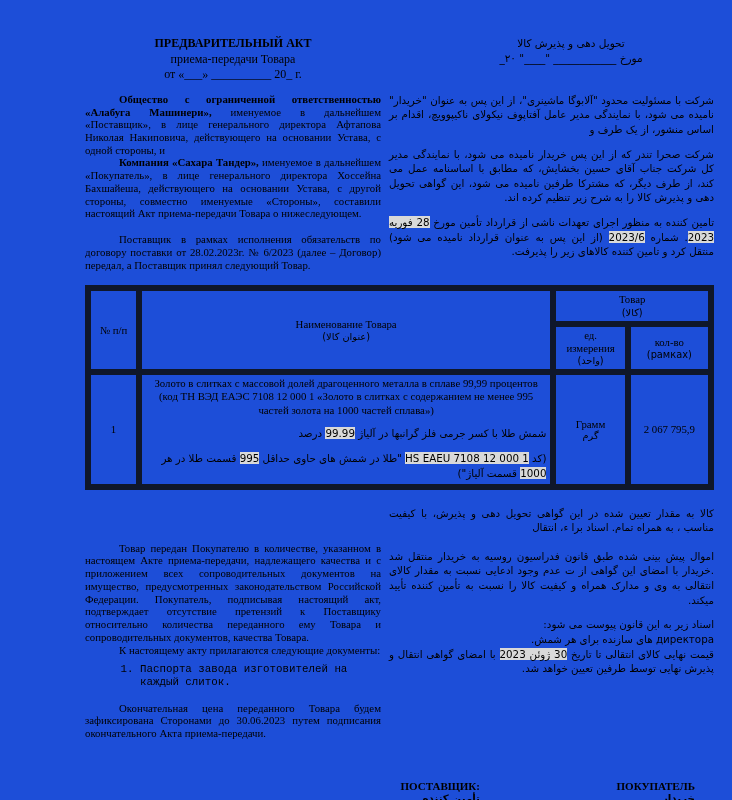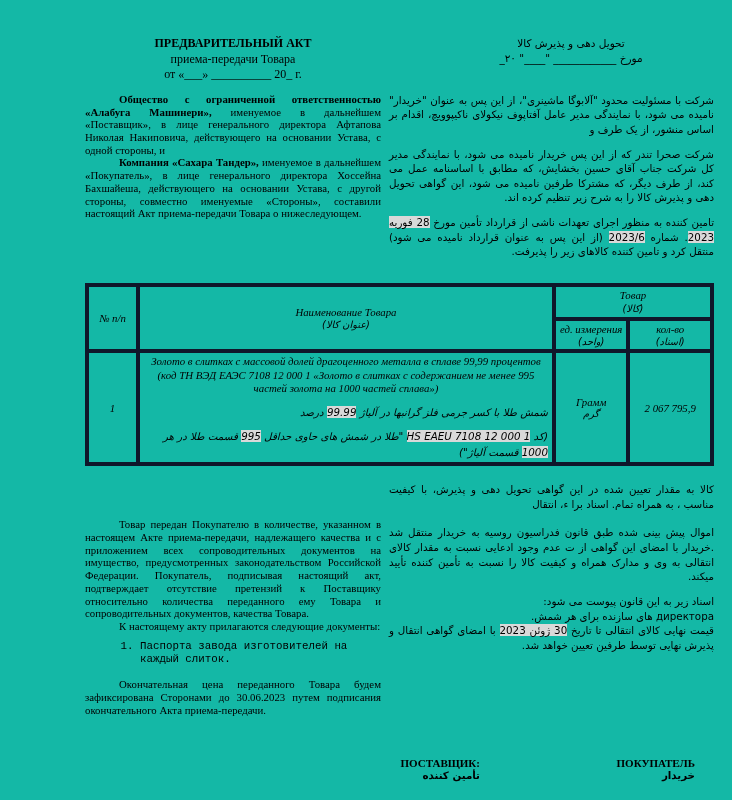--- a/index.html
+++ b/index.html
@@ -1,19 +1,19 @@
 <!DOCTYPE html>
 <html><head>
 <meta charset="utf-8">
 <style>
   html,body{margin:0;padding:0;background:#ffffff;}
   .page{
     position:relative;
     width:732px;height:800px;
-    background:#14b8a6;
+    background:#1d4ed8;
     font-family:"Liberation Serif", serif;
     color:#000;
     overflow:hidden;
   }
   .content{padding:36px 18px 0 85px;}
   
   .hdr-row{display:flex;}
   .hdr{text-align:center;}
   .hdr-ru{width:296px;font-size:12px;line-height:1.3;}
   .hdr-ru .t{font-weight:bold;}
@@ -22,21 +22,21 @@
   .cols{display:flex;margin-top:10px;}
   .col-ru{width:296px;font-size:10.8px;line-height:1.18;text-align:justify;}
   .col-ru p{margin:0;text-indent:34px;}
   .col-ru p.sp{margin-top:13px;}
   .col-fa{width:325px;margin-left:8px;font-family:"DejaVu Sans",sans-serif;font-size:10.3px;line-height:1.42;text-align:justify;}
   .col-fa p{margin:0 0 10px 0;}
   
   .hl{background:#d9d9d9;}
   
   table.goods{border-collapse:collapse;margin-top:14px;width:629px;table-layout:fixed;}
-  table.goods th,table.goods td{border:4px solid #0f172a;padding:2px 4px;vertical-align:middle;font-style:italic;}
+  table.goods th,table.goods td{border:6px solid #0f172a;padding:2px 4px;vertical-align:middle;}
   table.goods th{font-weight:normal;font-size:10.8px;text-align:center;line-height:1.2;}
   col.c1{width:50px;}col.c2{width:408px;}col.c3{width:73px;}col.c4{width:82px;}
   .fa-inline{font-family:"DejaVu Sans",sans-serif;font-size:9.8px;}
   td.tc{text-align:center;font-size:10.8px;}
   .name-ru{font-size:10.8px;line-height:1.25;text-align:center;}
   .name-fa{font-family:"DejaVu Sans",sans-serif;font-size:10.3px;line-height:1.5;text-align:right;margin-top:9px;}
   td.name-cell{vertical-align:top;padding:4px 6px;}
   
   .cols2{margin-top:16px;}
   .col-ru ol{margin:7px;padding-left:48px;font-family:Liberation Mono, monospace;}
@@ -67,20 +67,21 @@
       <div class="hdr hdr-fa" dir="rtl">
         <div>تحویل دهی و پذیرش کالا</div>
         <div>مورخ ____________ "____" ۲۰_</div>
       </div>
     </div>
 
     <div class="cols">
       <div class="col-ru">
         <p><b>Общество с ограниченной ответственностью «Алабуга Машинери»,</b><span> именуемое в дальнейшем «Поставщик», в лице генерального директора Афтапова Николая Накиповича, действующего на основании Устава, с одной стороны, и</span></p>
         <p><b>Компания «Сахара Тандер»,</b><span> именуемое в дальнейшем «Покупатель», в лице генерального директора Хоссейна Бахшайеша, действующего на основании Устава, с другой стороны, совместно именуемые «Стороны», составили настоящий Акт приема-передачи Товара о нижеследующем.</span></p>
+        <p class="sp">Поставщик в рамках исполнения обязательств по договору поставки от 28.02.2023г. № 6/2023 (далее – Договор) передал, а Поставщик принял следующий Товар.</p>
       </div>
       <div class="col-fa" dir="rtl">
         <p>شرکت با مسئولیت محدود "آلابوگا ماشینری"، از این پس به عنوان "خریدار" نامیده می شود، با نمایندگی مدیر عامل آفتاپوف نیکولای ناکیپوویچ، اقدام بر اساس منشور، از یک طرف و</p>
         <p>شرکت صحرا تندر که از این پس خریدار نامیده می شود، با نمایندگی مدیر کل شرکت جناب آقای حسین بخشایش، که مطابق با اساسنامه عمل می کند، از طرف دیگر، که مشترکا طرفین نامیده می شود، این گواهی تحویل دهی و پذیرش کالا را به شرح زیر تنظیم کرده اند.</p>
         <p><span>تامین کننده به منظور اجرای تعهدات ناشی از قرارداد تأمین مورخ </span><span class="hl">28 فوریه 2023</span><span>. شماره </span><span class="hl">2023/6</span><span> (از این پس به عنوان قرارداد نامیده می شود) منتقل کرد و تامین کننده کالاهای زیر را پذیرفت.</span></p>
       </div>
     </div>
 
     <table class="goods">
       <colgroup>
@@ -101,21 +102,21 @@
             <span class="fa-inline" dir="rtl">(کالا)</span>
           </th>
         </tr>
         <tr>
           <th>
             <div>ед. измерения</div>
             <div class="fa-inline" dir="rtl">(واحد)</div>
           </th>
           <th>
             <div>кол-во</div>
-            <div class="fa-inline" dir="rtl">(اسناد)</div>
+            <div class="fa-inline" dir="rtl">(рамках)</div>
           </th>
         </tr>
       </thead>
       <tbody>
         <tr>
           <td class="tc">1</td>
           <td class="name-cell">
             <div class="name-ru">Золото в слитках с массовой долей драгоценного металла в сплаве 99,99 процентов</div>
             <div class="name-ru">(код ТН ВЭД ЕАЭС 7108 12 000 1 «Золото в слитках с содержанием не менее 995 частей золота на 1000 частей сплава»)</div>
             <div class="name-fa" dir="rtl"><span>شمش طلا با کسر جرمی فلز گرانبها در آلیاژ </span><span class="hl">99.99</span><span> درصد</span></div>

